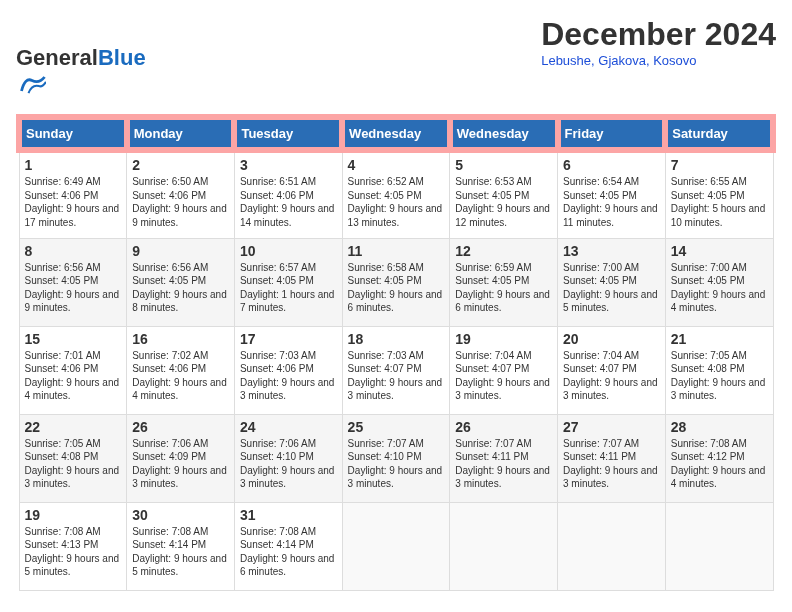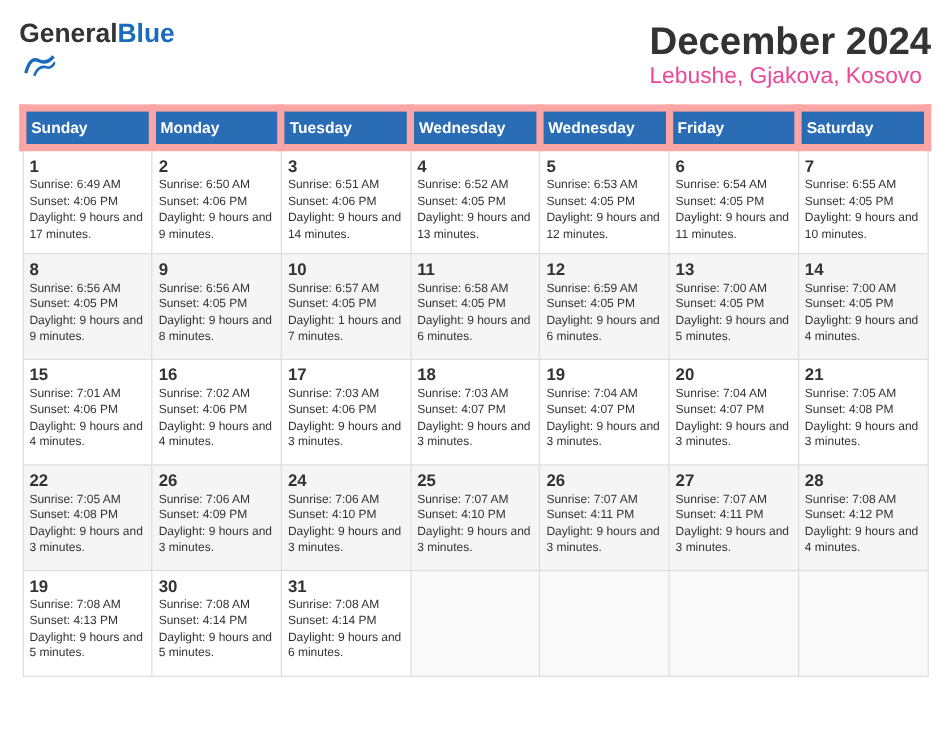--- a/index.html
+++ b/index.html
@@ -17,40 +17,41 @@
       margin-bottom: 12px;
     }
     .logo {
       display: flex;
       align-items: center;
     }
     .logo-text {
       font-size: 22px;
       font-weight: bold;
       line-height: 1.1;
+      margin-top: 30px;
     }
     .logo-general { color: #333; }
     .logo-blue { color: #1a6bbf; }
     .logo-icon {
       width: 28px;
       height: 28px;
       margin-left: 2px;
     }
     .title-block {
       text-align: left;
     }
     .title-block h1 {
       font-size: 32px;
       font-weight: bold;
       color: #333;
     }
     .title-block h2 {
-      font-size: 19px;
+      font-size: 13px;
       font-weight: normal;
-      color: #ec4899;
+      color: #1d4ed8;
     }
     .calendar {
       width: 100%;
       border-collapse: collapse;
       border: 1px solid #ccc;
     }
     .calendar th {
       background: #2a6db5;
       color: #fff;
       font-size: 13px;
@@ -168,21 +169,21 @@
           <span>Sunrise: 6:54 AM</span><br>
           <span>Sunset: 4:05 PM</span><br>
           <span>Daylight: 9 hours and 11 minutes.</span>
         </div>
       </td>
         <td>
         <span class="day-num">7</span>
         <div class="day-info">
           <span>Sunrise: 6:55 AM</span><br>
           <span>Sunset: 4:05 PM</span><br>
-          <span>Daylight: 9 hours and 10 minutes.</span>
+          <span>Daylight: 5 hours and 10 minutes.</span>
         </div>
       </td>
       </tr>
       <tr>
         <td>
         <span class="day-num">8</span>
         <div class="day-info">
           <span>Sunrise: 6:56 AM</span><br>
           <span>Sunset: 4:05 PM</span><br>
           <span>Daylight: 9 hours and 9 minutes.</span>

